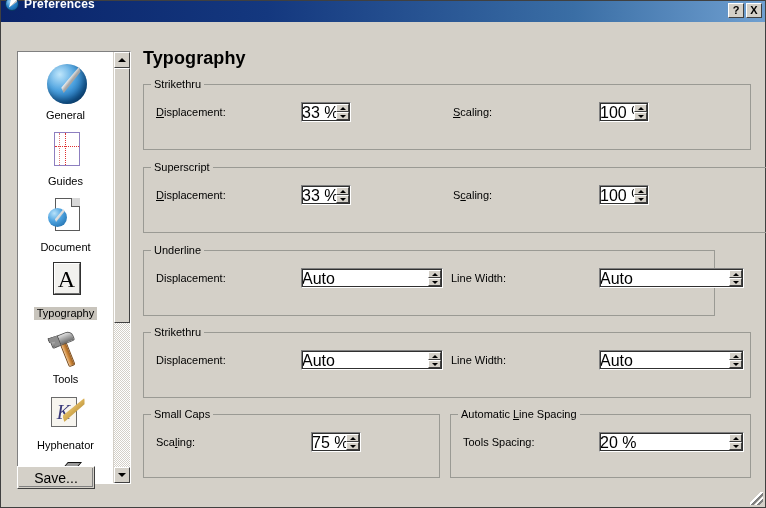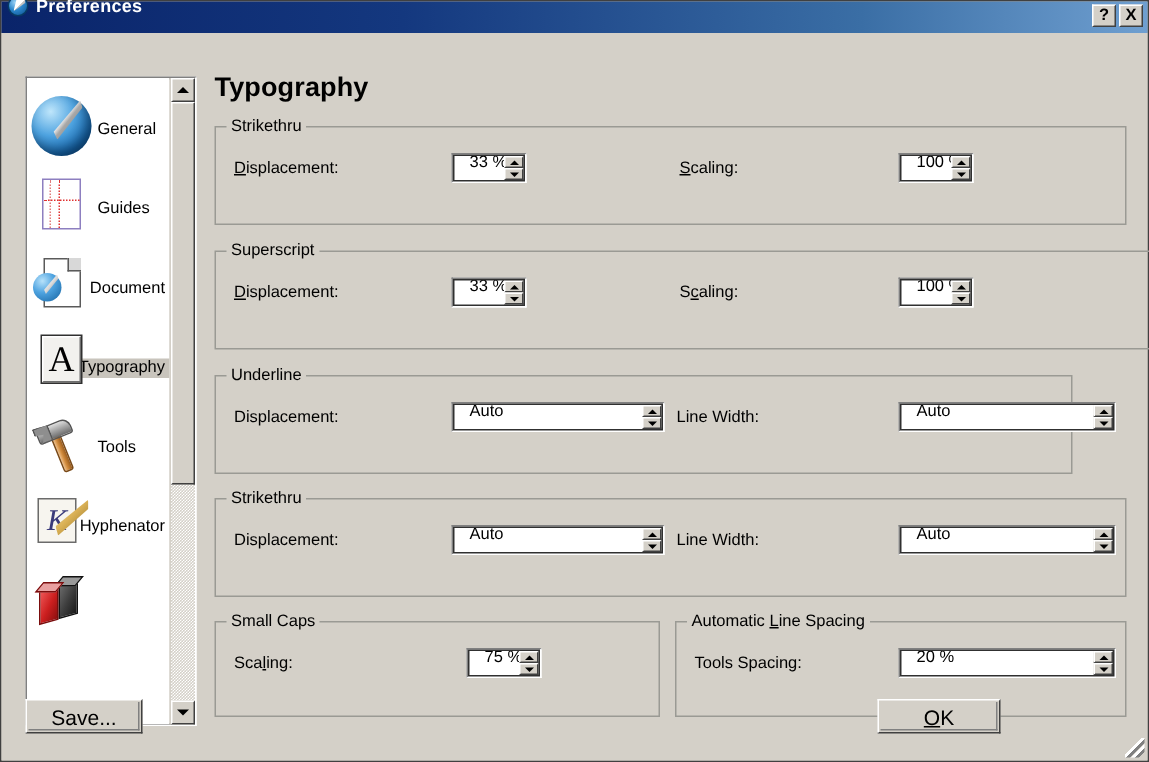--- a/index.html
+++ b/index.html
@@ -96,21 +96,21 @@
     overflow: hidden;
   }
   .sidebar-inner {
     position: absolute;
     left: 0; top: 0; right: 17px; bottom: 0;
     padding-top: 8px;
     background: #ffffff;
   }
   .side-item {
     width: 100%;
-    display: flex; 
+    display: flex; flex-direction: column;
     align-items: center;
     padding: 3px 0 4px 0;
     cursor: default;
   }
   .side-item .ico {
     width: 44px; height: 44px;
     position: relative;
     margin-bottom: 2px;
   }
   .side-item .lbl {
@@ -356,23 +356,23 @@
     border-top: 1px solid #808080;
     border-left: 1px solid #808080;
     border-right: 1px solid #ffffff;
     border-bottom: 1px solid #ffffff;
     outline: 1px solid #303030;
     outline-offset: -2px;
     display: flex; align-items: stretch;
   }
   .spin .val {
     flex: 1 1 auto;
-    display: flex; align-items: flex-start;
-    padding-left: 11px;
-    font-size: 11px;
+    display: flex; align-items: flex-end;
+    padding-left: 0;
+    font-size: 16px;
     color: #000;
     white-space: nowrap;
     overflow: hidden;
     line-height: 1;
   }
   .spin .btns {
     flex: 0 0 13px;
     width: 13px;
     display: flex; flex-direction: column;
     margin: 1px 1px 1px 0;
@@ -673,20 +673,16 @@
           </div>
         </div>
       </div>
 
     </div>
 
     <div class="btn" style="left:16px; top:444px; width:78px;">
       <span class="inner"></span>
       <span>Save...</span>
     </div>
-    <div class="btn" style="left:584px; top:444px; width:82px;">
-      <span class="inner"></span>
-      <span><u class="acc">O</u>K</span>
-    </div>
 
     <div class="grip"></div>
   </div>
 </div>
 
 </body></html>

